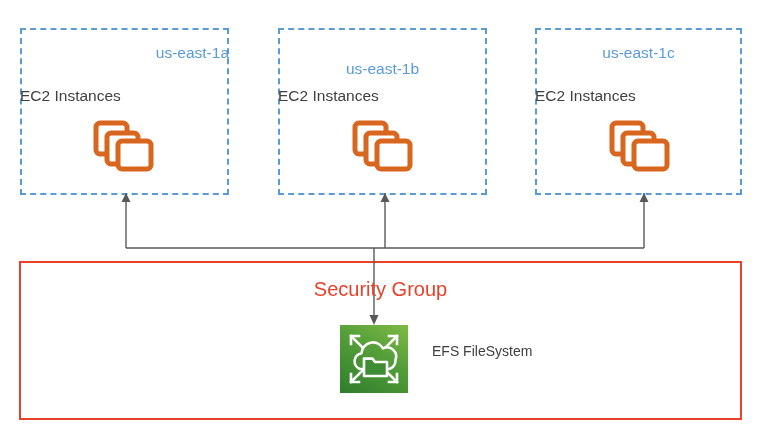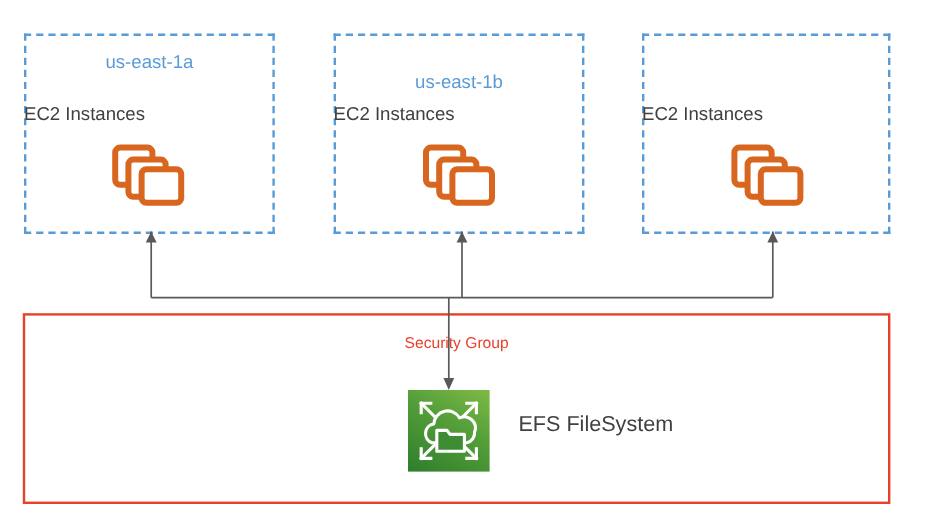--- a/index.html
+++ b/index.html
@@ -56,59 +56,59 @@
   
   .sg-box {
     position: absolute;
     box-sizing: border-box;
     border: 2px solid #E8412A;
     background: transparent;
   }
   .sg-label {
     position: absolute;
     color: #E8412A;
-    font-size: 13px;
+    font-size: 20px;
     font-family: "Liberation Sans", sans-serif;
     white-space: nowrap;
     text-align: center;
   }
 
   
   .efs-icon {
     position: absolute;
     width: 68px;
     height: 68px;
     background: linear-gradient(210deg, #7FBA45 0%, #56A03A 40%, #2E7D2B 100%);
   }
   .efs-icon svg { display: block; }
   .efs-label {
     position: absolute;
     color: #404040;
-    font-size: 18px;
+    font-size: 14px;
     font-family: "Liberation Sans", sans-serif;
     white-space: nowrap;
   }
 
   
   #connectors {
     position: absolute;
     left: 0;
     top: 0;
     width: 774px;
     height: 430px;
     pointer-events: none;
   }
 </style>
 </head>
 <body>
 
 <div id="canvas">
 
   <div class="az-box" style="left:20px; top:28px; width:209px; height:167px;"></div>
-  <div class="az-label" style="left:20px; top:44px; width:209px;">us-east-1a</div>
+  <div class="az-label" style="left:20px; top:44px; width:209px;text-align:right;">us-east-1a</div>
   <div class="az-sublabel" style="left:20px; top:87px; width:209px;">EC2 Instances</div>
 
   <div class="ec2-icon" style="left:93px; top:120px;">
     <svg width="62" height="52" viewBox="0 0 62 52" xmlns="http://www.w3.org/2000/svg">
       <rect x="3" y="3" width="31" height="31" rx="4" ry="4" fill="#ffffff" stroke="#D9661F" stroke-width="5"></rect>
       <rect x="14" y="13" width="31" height="31" rx="4" ry="4" fill="#ffffff" stroke="#D9661F" stroke-width="5"></rect>
       <rect x="25" y="21" width="33" height="28" rx="4" ry="4" fill="#ffffff" stroke="#D9661F" stroke-width="5"></rect>
     </svg>
   </div>
 
@@ -118,20 +118,21 @@
 
   <div class="ec2-icon" style="left:352px; top:120px;">
     <svg width="62" height="52" viewBox="0 0 62 52" xmlns="http://www.w3.org/2000/svg">
       <rect x="3" y="3" width="31" height="31" rx="4" ry="4" fill="#ffffff" stroke="#D9661F" stroke-width="5"></rect>
       <rect x="14" y="13" width="31" height="31" rx="4" ry="4" fill="#ffffff" stroke="#D9661F" stroke-width="5"></rect>
       <rect x="25" y="21" width="33" height="28" rx="4" ry="4" fill="#ffffff" stroke="#D9661F" stroke-width="5"></rect>
     </svg>
   </div>
 
   <div class="az-box" style="left:535px; top:28px; width:207px; height:167px;"></div>
+  <div class="az-label" style="left:535px; top:44px; width:207px;">us-east-1c</div>
   <div class="az-sublabel" style="left:535px; top:87px; width:207px;">EC2 Instances</div>
 
   <div class="ec2-icon" style="left:609px; top:120px;">
     <svg width="62" height="52" viewBox="0 0 62 52" xmlns="http://www.w3.org/2000/svg">
       <rect x="3" y="3" width="31" height="31" rx="4" ry="4" fill="#ffffff" stroke="#D9661F" stroke-width="5"></rect>
       <rect x="14" y="13" width="31" height="31" rx="4" ry="4" fill="#ffffff" stroke="#D9661F" stroke-width="5"></rect>
       <rect x="25" y="21" width="33" height="28" rx="4" ry="4" fill="#ffffff" stroke="#D9661F" stroke-width="5"></rect>
     </svg>
   </div>
 

